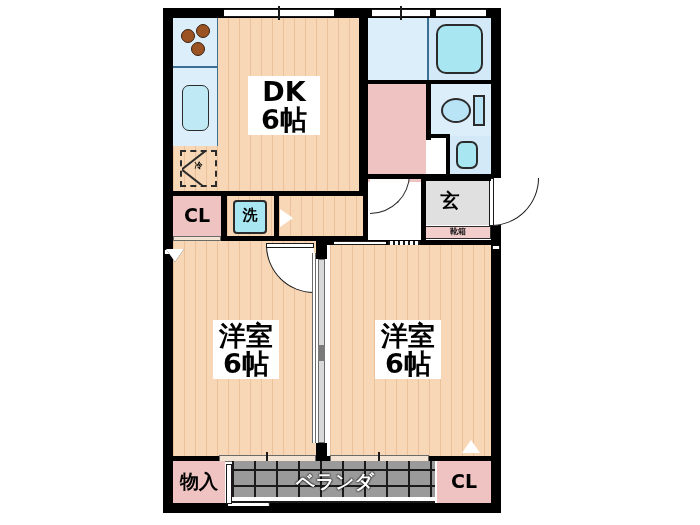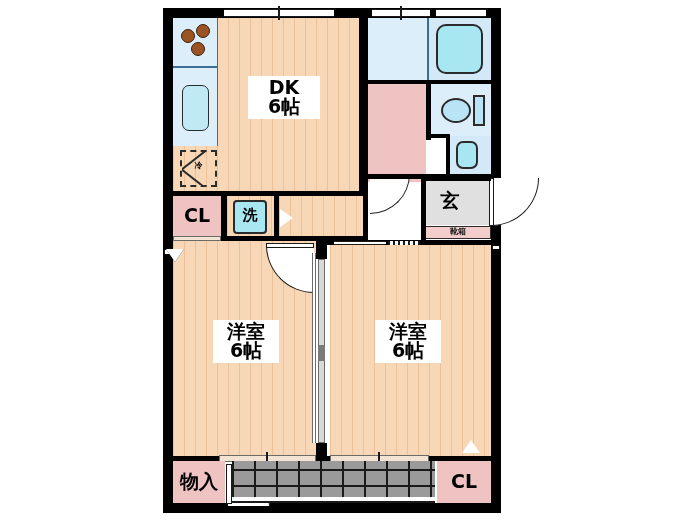--- a/index.html
+++ b/index.html
@@ -74,21 +74,21 @@
   .tri-down{width:0;height:0;border-left:9px solid transparent;border-right:9px solid transparent;
             border-top:13px solid #ffffff;filter:drop-shadow(0 0 0 #000);}
   .tri-right{width:0;height:0;border-top:9px solid transparent;border-bottom:9px solid transparent;
              border-left:13px solid #ffffff;}
   .tri-up{width:0;height:0;border-left:9px solid transparent;border-right:9px solid transparent;
           border-bottom:13px solid #ffffff;}
 
   
   .lab{position:absolute;background:#ffffff;color:#000000;line-height:1.02;
        text-align:center;font-weight:700;white-space:pre-line;}
-  .lab-room{font-size:19px;letter-spacing:0px;padding:2px 4px;}
+  .lab-room{font-size:27px;letter-spacing:0px;padding:2px 4px;}
   .lab-mid{font-size:19px;font-weight:700;}
   .lab-sm{font-size:15px;font-weight:700;}
   .lab-xs{font-size:8px;font-weight:700;}
   .lab-plain{background:transparent;}
   .lab-veranda{color:#ffffff;background:transparent;font-size:19px;font-weight:700;
                text-shadow:0 0 2px #000,0 0 2px #000;}
 </style>
 </head>
 <body>
 
@@ -235,15 +235,16 @@
   <div class="ab floor-pink" style="left:173px;top:461px;width:52px;height:42px;"></div>
   <div class="ab lab lab-plain lab-mid" style="left:173px;top:472px;width:52px;">物入</div>
 
   <div class="ab swing swing-tr" style="left:228px;top:464px;width:42px;height:42px;border-bottom:none;border-left:none;"></div>
   <div class="ab door-leaf" style="left:226px;top:464px;width:6px;height:40px;"></div>
 
   <div class="ab floor-pink" style="left:437px;top:461px;width:54px;height:42px;"></div>
   <div class="ab lab lab-plain lab-mid" style="left:437px;top:472px;width:54px;">CL</div>
 
   <div class="ab veranda" style="left:232px;top:461px;width:203px;height:42px;"></div>
+  <div class="ab lab lab-veranda" style="left:265px;top:472px;width:140px;">ベランダ</div>
   <div class="ab" style="left:232px;top:497px;width:203px;height:4px;background:#ffffff;"></div>
 
 </div>
 
 </body></html>

